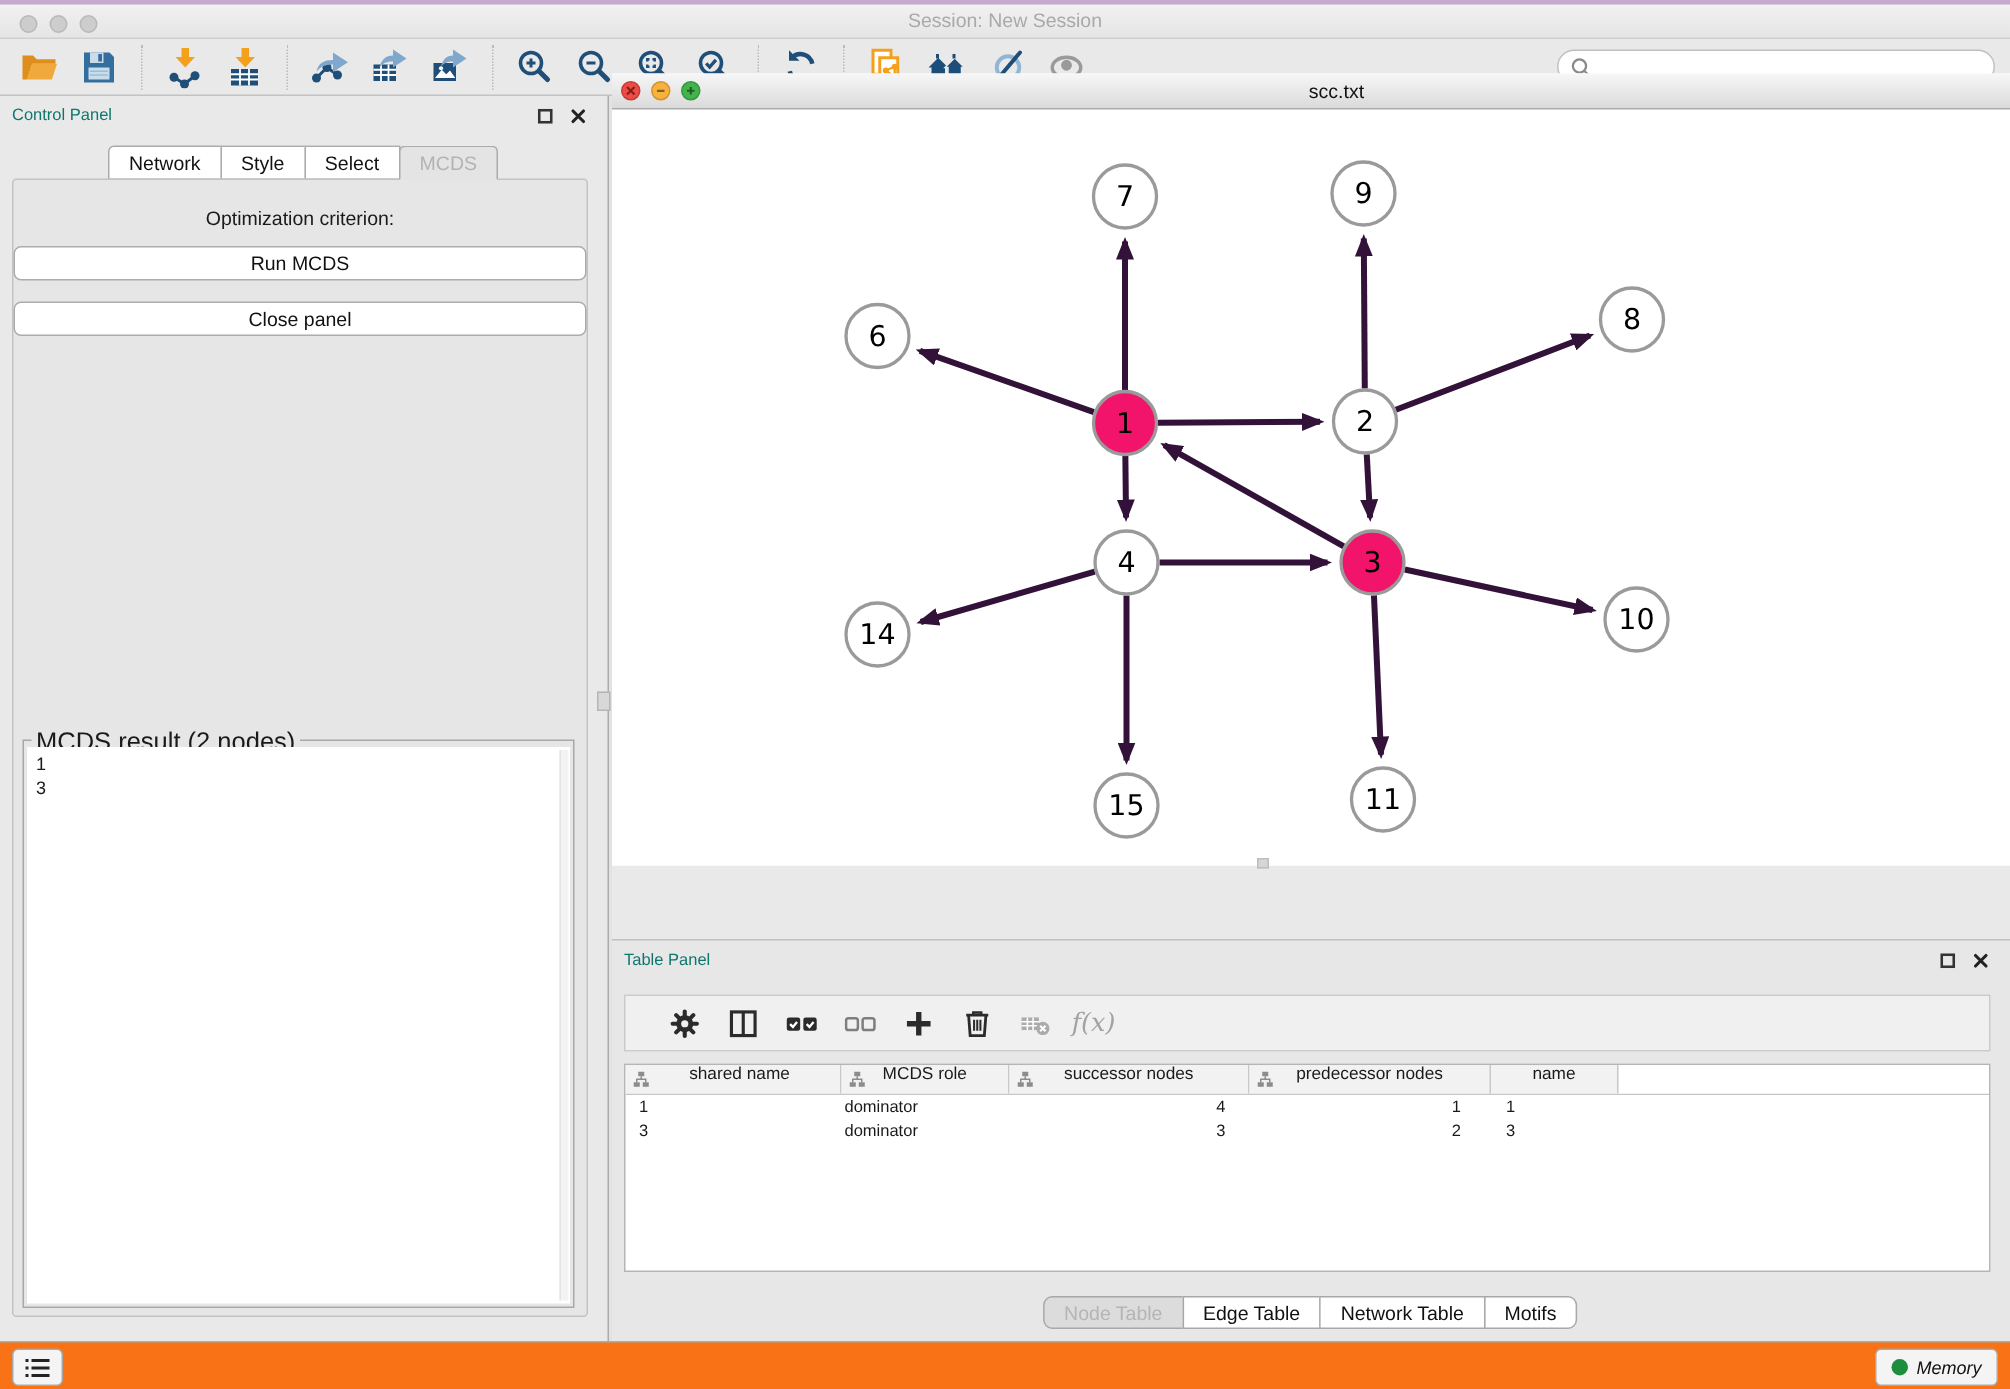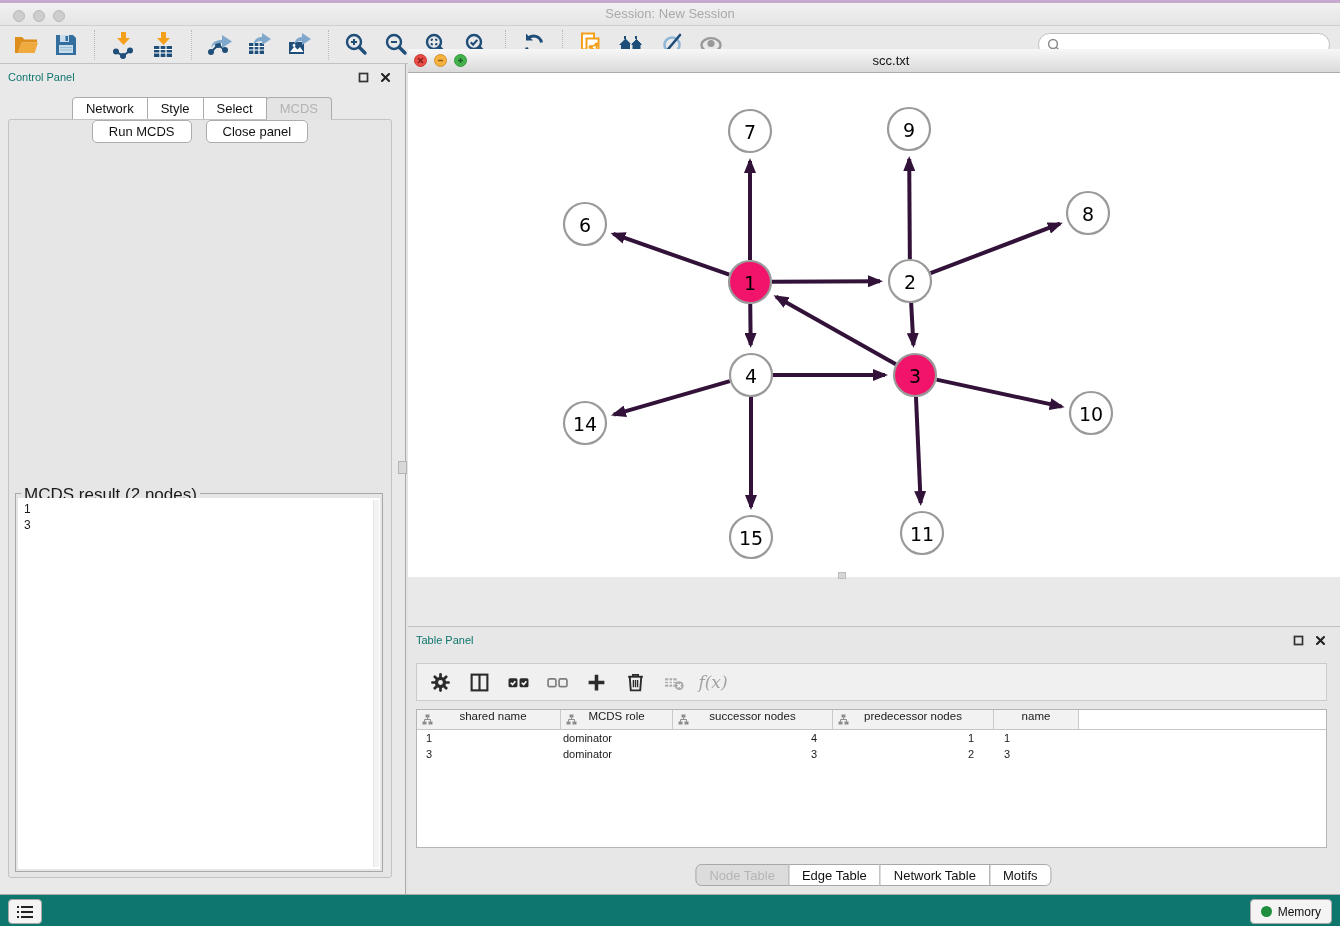--- a/index.html
+++ b/index.html
@@ -37,21 +37,21 @@
   .cp-tab.first { border-radius:4px 0 0 0; }
   .cp-tab.selected { background:#E4E4E4; color:#B3B3B3; border-radius:4px 4px 0 0;
     border-bottom-color:#E4E4E4; z-index:2; }
   .cp-content { position:absolute; left:8px; right:13px; top:55px; bottom:16px;
     border:1px solid #C3C3C3; border-radius:3px; background:#E6E6E6; }
   .opt-label { text-align:center; margin-top:18px; font-size:13px; }
   .dropdown { margin:12px auto 0 auto; width:308px; height:23px; background:#FFF;
     border:1px solid #ADADAD; border-radius:4px; display:flex; align-items:center;
     padding:0 8px; font-size:13px; }
   .dropdown .dd-label { flex:1; }
-  .btn-row { margin-top:0; display:flex; justify-content:center; gap:14px; }
+  .btn-row { margin-top:11px; display:flex; justify-content:center; gap:14px;flex-direction:column; }
   .push-btn { height:23px; padding:0 16px; background:#FFF; border:1px solid #ACACAC;
     border-radius:5px; font-size:13px; font-family:"Liberation Sans",sans-serif; color:#111; }
   .group-box { position:absolute; left:6px; right:8px; top:373px; bottom:5px;
     border:1px solid #A8A8A8; background:#E6E6E6; }
   .group-label { position:absolute; top:-9px; left:5px; background:#E6E6E6; padding:0 3px; font-size:17px; }
   .result-area { position:absolute; left:2px; right:2px; top:4px; bottom:2px; background:#FFF; }
   .result-text { padding:3px 6px; font-size:12px; white-space:pre; line-height:16px; }
   .v-scroll { position:absolute; right:1px; top:2px; bottom:2px; width:6px; background:#F3F3F3; border-left:1px solid #E4E4E4; }
   
   .v-divider { position:absolute; left:405px; top:64px; width:3px; bottom:32px;
@@ -71,21 +71,21 @@
   .tl-max   { left:46px; background:#46B24E; border:1px solid #2F9A3B; }
   .canvas { position:absolute; left:0; top:25px; right:0; bottom:0; background:#FFF; }
   .canvas svg { display:block; }
   .net-grip { position:absolute; left:430px; bottom:-2px; width:8px; height:7px;
     background:#D6D6D6; border:1px solid #BDBDBD; }
   
   .table-panel { position:absolute; left:408px; top:592px; right:0; bottom:32px;
     background:#E7E7E7; border-top:1px solid #C0C0C0;margin-top:34px; }
   .tp-toolbar { position:absolute; left:8px; right:13px; top:36px; height:38px;
     background:#F0F0F0; border:1px solid #CBCBCB; display:flex; align-items:center;
-    padding-left:12px; gap:17px; }
+    padding-left:28px; gap:17px; }
   .tp-ic { width:22px; height:22px; display:flex; align-items:center; justify-content:center; }
   .fx { font-family:"DejaVu Serif", serif; font-style:italic; font-size:17px; color:#A2A2A2; }
   .tbl-box { position:absolute; left:8px; right:13px; top:82px; bottom:46px;
     background:#FFF; border:1px solid #B5B5B5; overflow:hidden; }
   .tbl-header { display:flex; height:20px; border-bottom:1px solid #C6C6C6; font-size:11.5px; }
   .th { background:#F2F2F2; border-right:1px solid #C9C9C9; display:flex; 
     justify-content:center; position:relative; color:#1A1A1A; }
   .th .tree { position:absolute; left:5px; top:4px; }
   .th-fill { flex:1; background:#FFF; }
   .tbl-row { display:flex; height:16px; font-size:11px; align-items:center; }
@@ -96,21 +96,21 @@
   .c3 { width:161px; text-align:right; padding-right:20px; }
   .c4 { width:85px; padding-left:10px; }
   .tp-tabs { position:absolute; bottom:8px; left:50%; transform:translateX(-50%); display:flex; }
   .tp-tab { height:22px; display:flex; align-items:center; padding:0 13px; background:#FFF;
     border:1px solid #A8A8A8; margin-left:-1px; font-size:13px; color:#111; }
   .tp-tab.first { border-radius:6px 0 0 6px; }
   .tp-tab.last { border-radius:0 6px 6px 0; }
   .tp-tab.selected { background:#DCDCDC; color:#B5B5B5; }
   
   .statusbar { position:absolute; left:0; right:0; bottom:0; height:32px;
-    background:#0f766e; border-top:1px solid #ABABAB; }
+    background:#f97316; border-top:1px solid #ABABAB;font-style:italic; }
   .sb-btn { position:absolute; top:4px; height:25px; background:#F4F4F4;
     border:1px solid #A8A8A8; border-radius:4px; display:flex; align-items:center;
     justify-content:center; }
   .list-btn { left:8px; width:34px; }
   .mem-btn { right:8px; padding:0 10px; gap:6px; font-size:12px; color:#111; }
   .mem-dot { width:11px; height:11px; border-radius:50%; background:#1E8E3E; }
 </style>
 </head>
 <body>
 
@@ -294,20 +294,21 @@
           <use href="#close-ic"></use>
         </svg>
     </div>
     <div class="cp-tabs">
       <span class="cp-tab first">Network</span>
       <span class="cp-tab">Style</span>
       <span class="cp-tab">Select</span>
       <span class="cp-tab selected">MCDS</span>
     </div>
     <div class="cp-content">
+      <div class="opt-label">Optimization criterion:</div>
       <div class="btn-row">
         <button class="push-btn">Run MCDS</button>
         <button class="push-btn">Close panel</button>
       </div>
       <div class="group-box">
         <span class="group-label">MCDS result (2 nodes)</span>
         <div class="result-area">
           <div class="result-text">1
 3</div>
           <div class="v-scroll"></div>

